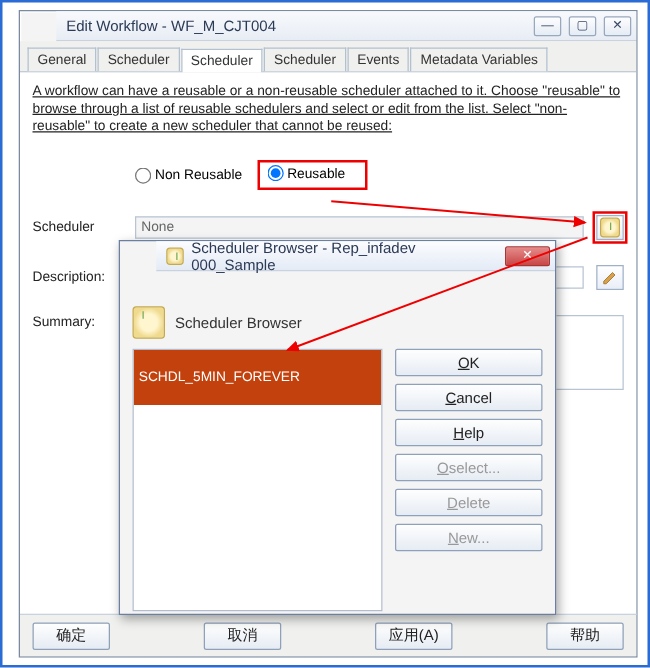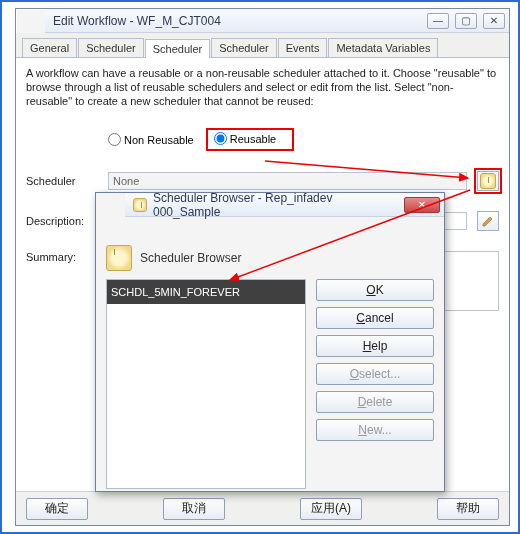--- a/index.html
+++ b/index.html
@@ -25,21 +25,21 @@
   
   .tabs { display: flex; background: #f0f0ee; padding: 5px 6px 0 6px; border-bottom: 1px solid #b3c0d0; }
   .tab {
     padding: 3px 7px 2px; margin-right: 1px; border: 1px solid #b3c0d0;
     border-bottom: none; background: #f0f0ee; color: #333; font-size: 11px;
     white-space: nowrap;
   }
   .tab.active { background: #fff; position: relative; top: 1px; padding-bottom: 3px; }
 
   .content { background: #fff; height: calc(100% - 24px - 24px - 34px); padding: 8px 10px; position: relative; }
-  .intro { color: #222; line-height: 14px; margin-bottom: 8px; }
+  .intro { color: #222; line-height: 14px; margin-bottom: 8px; text-decoration: underline; }
 
   .row { display: flex; align-items: center; margin: 20px 0; gap: 6px; }
   .label { width: 76px; color: #222; }
   .radio { display: inline-flex; align-items: center; gap: 3px; margin-right: 10px; }
   .radio input { margin: 0; }
   .redbox { border: 2px solid #e00; padding: 2px 6px; margin-left: -4px; }
 
   .field {
     flex: 1; height: 18px; border: 1px solid #b8c4d2; background: #fff;
     padding: 0 4px; font-size: 11px; line-height: 16px; color: #444;
@@ -75,21 +75,21 @@
     margin-left: 2px;
   }
   .dlg .hdr2 {
     display: flex; align-items: center; gap: 8px; padding: 8px 10px; font-size: 12px; color: #333; margin-top: 20px;
   }
   .dlg .body { display: flex; gap: 10px; padding: 0 10px 10px; }
   .listbox {
     width: 200px; height: 210px; border: 1px solid #b2bccd; background: #fff; overflow: hidden;
   }
   .listitem {
-    padding: 6px 4px; font-size: 11px; color: #fff; background: #404040;
+    padding: 16px 4px; font-size: 11px; color: #fff; background: #c2410c;
   }
   .btncol { flex: 1; display: flex; flex-direction: column; gap: 6px; }
   .btncol .btn { width: 100%; }
   .btn.disabled { color: #999; }
   .btn .ul { text-decoration: underline; }
 
   
   .clock {
     width: 16px; height: 16px; border: 1px solid #c5a94a; border-radius: 3px;
     background: radial-gradient(circle at 50% 50%, #fff6d0 40%, #f0da8e 70%);

